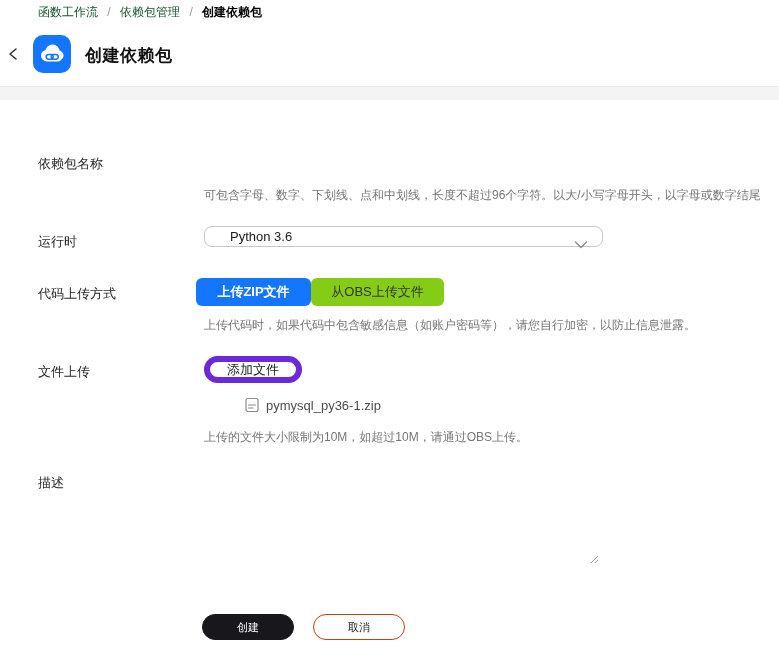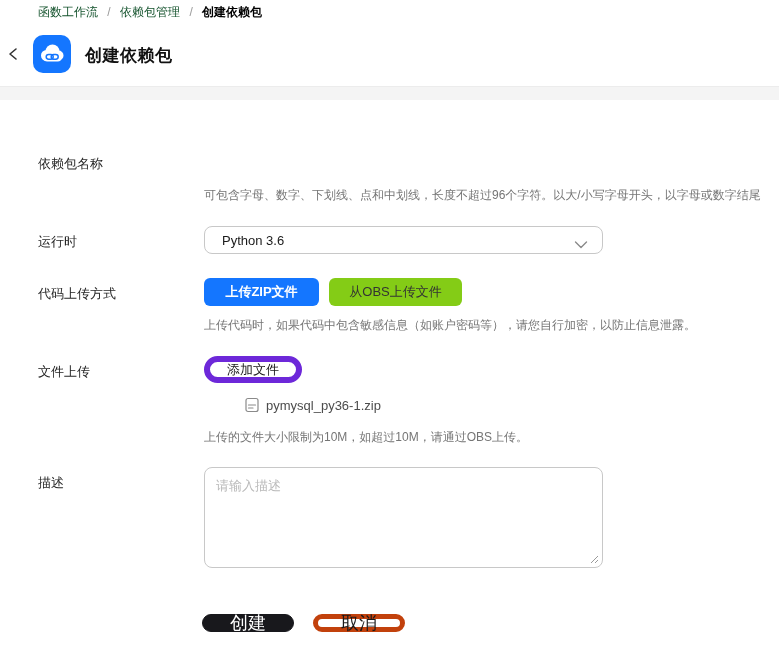--- a/index.html
+++ b/index.html
@@ -102,44 +102,44 @@
     outline: none;
     background: #fff;
   }
 
   
   .select-box {
     position: absolute;
     left: 204px;
     top: 226px;
     width: 399px;
-    height: 28px;
+    height: 21px;
     border: 1px solid #c8c8c8;
     border-radius: 8px;
     background: #fff;
     display: flex;
     align-items: center;
-    padding: 0 17px;
+    padding: 0 25px;
     font-size: 13px;
     color: #1a1a1a;
     cursor: pointer;
   }
   .select-box .select-caret {
     position: absolute;
     right: 14px;
     top: 10px;
   }
 
   
   .toggle-group {
     position: absolute;
-    left: 204px;
+    left: 196px;
     top: 278px;
     display: flex;
-    gap: 10px;
+    gap: 0;
   }
   .toggle-btn {
     height: 28px;
     display: flex;
     align-items: center;
     justify-content: center;
     font-size: 13px;
     border-radius: 6px;
     cursor: pointer;
     padding: 0 20px;
@@ -212,41 +212,41 @@
     left: 589px;
     top: 554px;
     pointer-events: none;
   }
 
   
   .btn {
     position: absolute;
     top: 614px;
     width: 92px;
-    height: 18px;
+    height: 26px;
     border-radius: 13px;
-    font-size: 18px;
+    font-size: 11px;
     font-family: inherit;
     cursor: pointer;
     display: flex;
     align-items: center;
     justify-content: center;
     text-align: right;
   }
   .btn-primary {
     left: 202px;
     background: #18181c;
     color: #fff;
     border: 1px solid #18181c;
   }
   .btn-secondary {
     left: 313px;
     background: #fff;
     color: #1a1a1a;
-    border: 5px solid #c2410c;
+    border: 1px solid #c2410c;
   }
 </style>
 </head>
 <body>
 
 <div class="page">
 
   <div class="breadcrumb">
     <span class="crumb">函数工作流</span>
     <span class="sep">/</span>
@@ -302,21 +302,20 @@
     <svg width="14" height="16" viewBox="0 0 14 16">
       <rect x="1" y="1.5" width="12" height="13" rx="2" fill="none" stroke="#8a8a8a" stroke-width="1.2"></rect>
       <line x1="3.5" y1="8" x2="10.5" y2="8" stroke="#8a8a8a" stroke-width="1.2" stroke-linecap="round"></line>
       <line x1="3.5" y1="11" x2="8" y2="11" stroke="#8a8a8a" stroke-width="1.2" stroke-linecap="round"></line>
     </svg>
     <span>pymysql_py36-1.zip</span>
   </div>
   <div class="help-text" style="top:429px">上传的文件大小限制为10M，如超过10M，请通过OBS上传。</div>
 
   <div class="form-label" style="top:474px">描述</div>
-  <textarea class="desc-area" placeholder="请输入描述" style=""></textarea>
   <svg class="resize-handle" width="10" height="10" viewBox="0 0 10 10">
     <line x1="2" y1="9" x2="9" y2="2" stroke="#9a9a9a" stroke-width="1"></line>
     <line x1="6" y1="9" x2="9" y2="6" stroke="#9a9a9a" stroke-width="1"></line>
   </svg>
 
   <button class="btn btn-primary">创建</button>
   <button class="btn btn-secondary">取消</button>
 
 </div>
 

